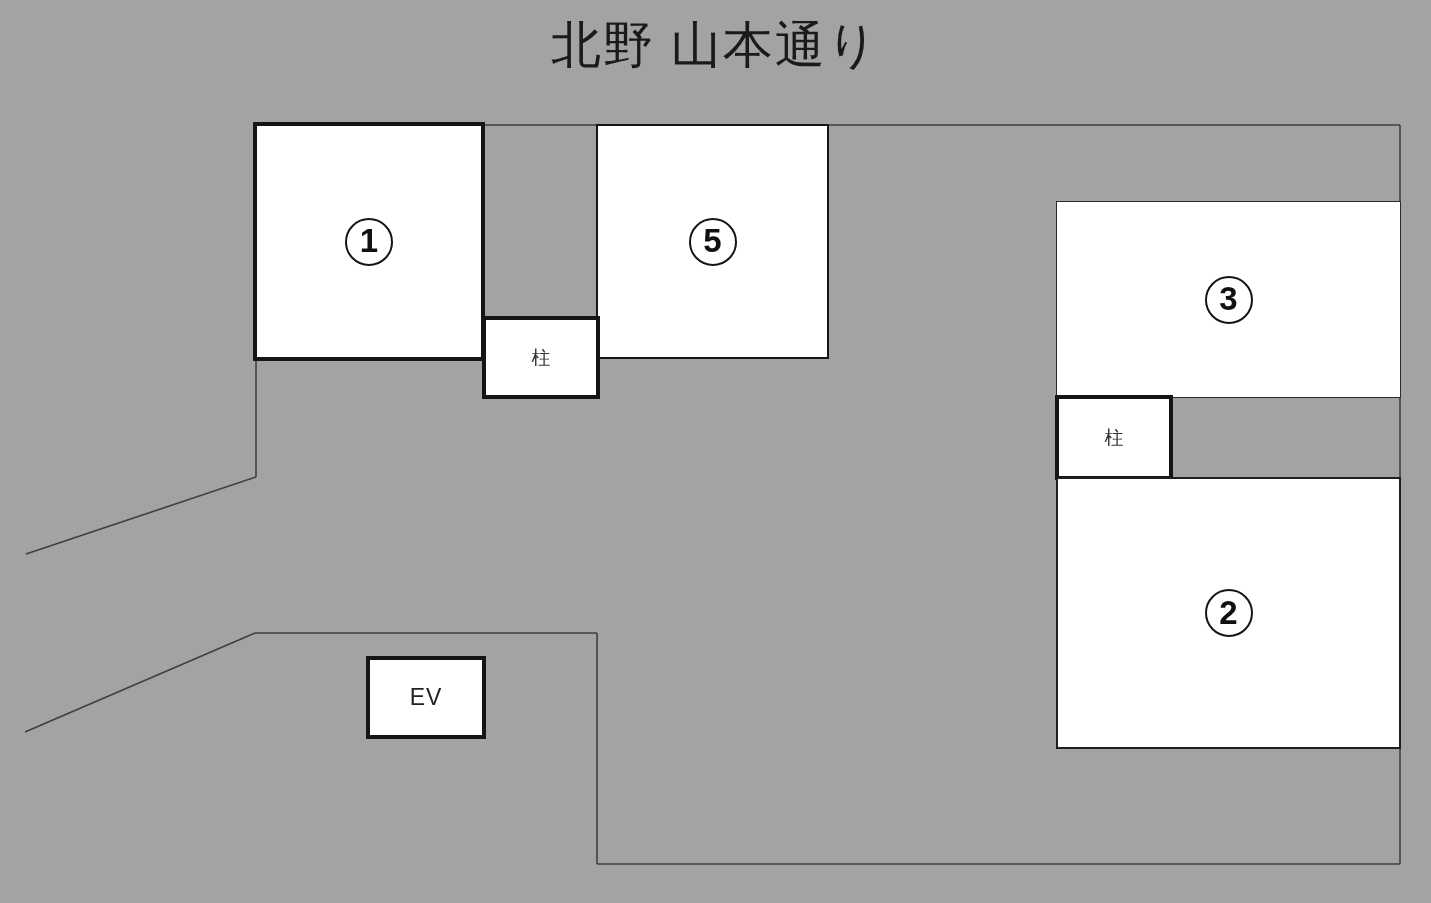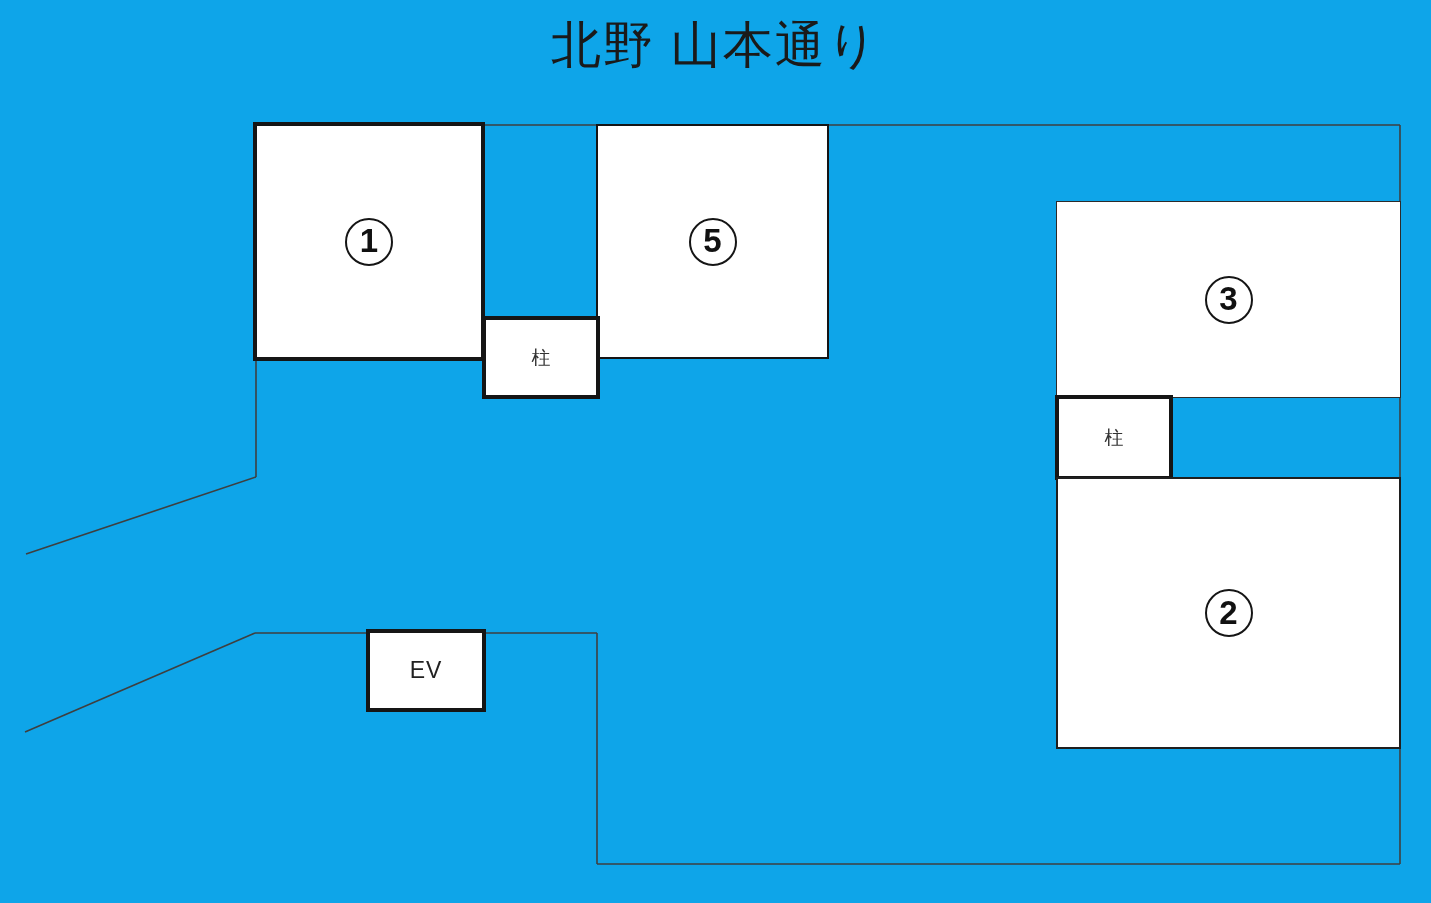--- a/index.html
+++ b/index.html
@@ -5,21 +5,21 @@
   html, body {
     margin: 0;
     padding: 0;
     background: #ffffff;
     font-family: "Liberation Sans", sans-serif;
   }
   #canvas {
     position: relative;
     width: 1431px;
     height: 903px;
-    background: #0ea5e9;
+    background: #a3a3a3;
     overflow: hidden;
   }
   #plan-title {
     position: absolute;
     top: 12px;
     left: 0;
     width: 100%;
     text-align: center;
     font-size: 50px;
     font-weight: 400;
@@ -79,21 +79,21 @@
     font-weight: 400;
   }
 
   
   #unit-1   { left: 253px;  top: 122px; width: 232px; height: 239px; }
   #unit-5   { left: 596px;  top: 124px; width: 233px; height: 235px; }
   #pillar-a { left: 482px;  top: 316px; width: 118px; height: 83px;  }
   #unit-3   { left: 1056px; top: 201px; width: 345px; height: 197px; }
   #pillar-b { left: 1055px; top: 395px; width: 118px; height: 85px;  }
   #unit-2   { left: 1056px; top: 477px; width: 345px; height: 272px; }
-  #elevator { left: 366px;  top: 629px; width: 120px; height: 83px;  border-width: 4.5px; }
+  #elevator { left: 366px;  top: 656px; width: 120px; height: 83px;  border-width: 4.5px; }
 </style>
 </head>
 <body>
 
 <div id="canvas">
 
   <div id="plan-title">北野 山本通り</div>
 
   <svg id="boundary-svg" viewBox="0 0 1431 903">
     <path d="M483 125 H1400"></path>

